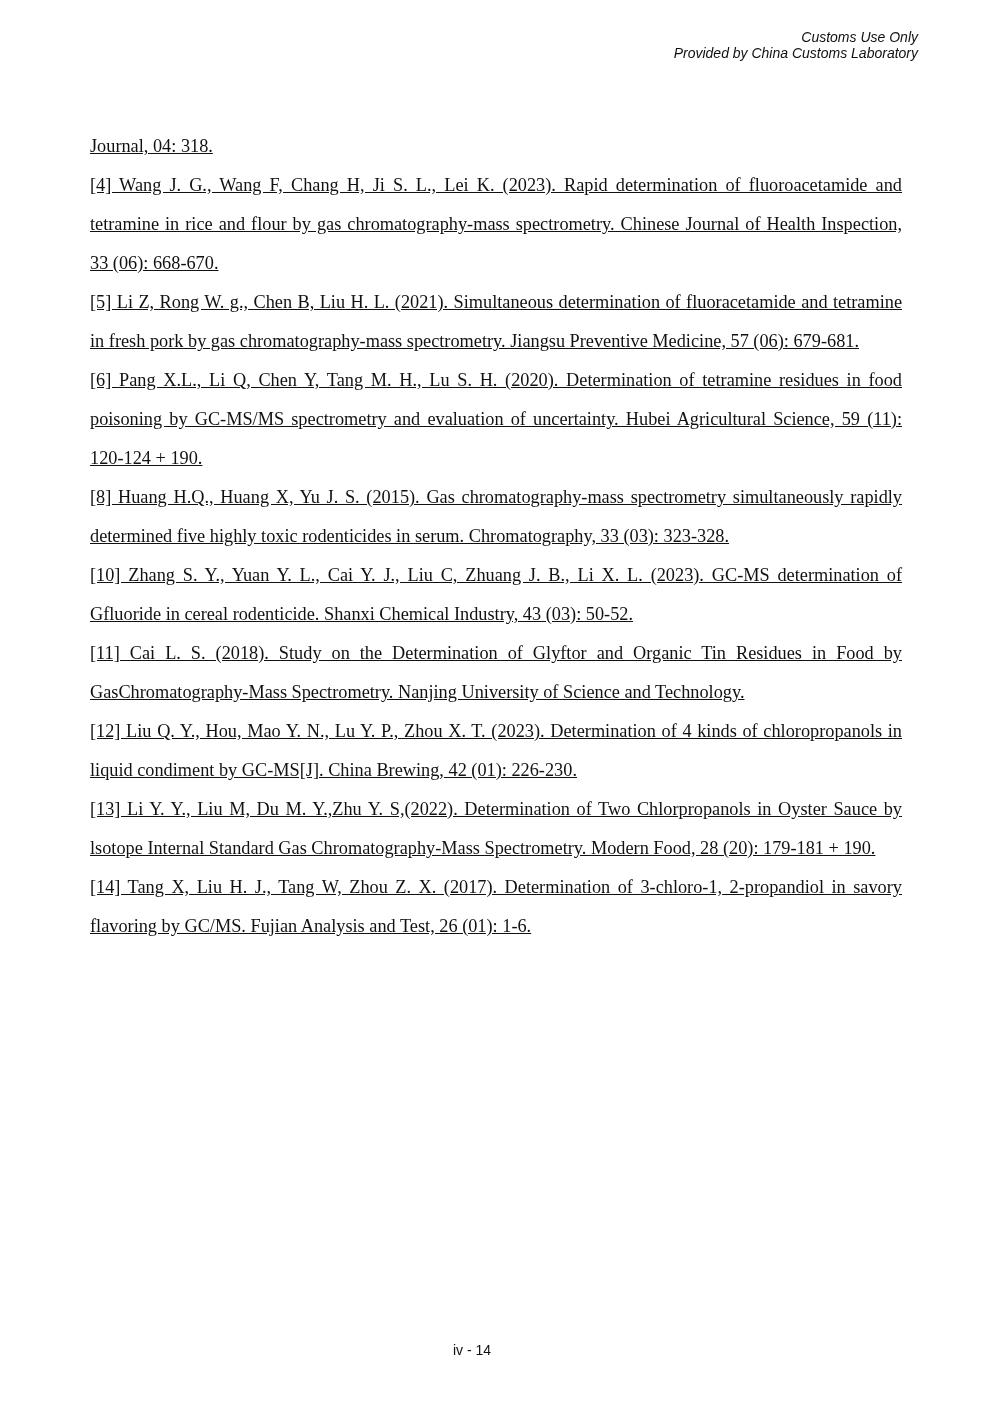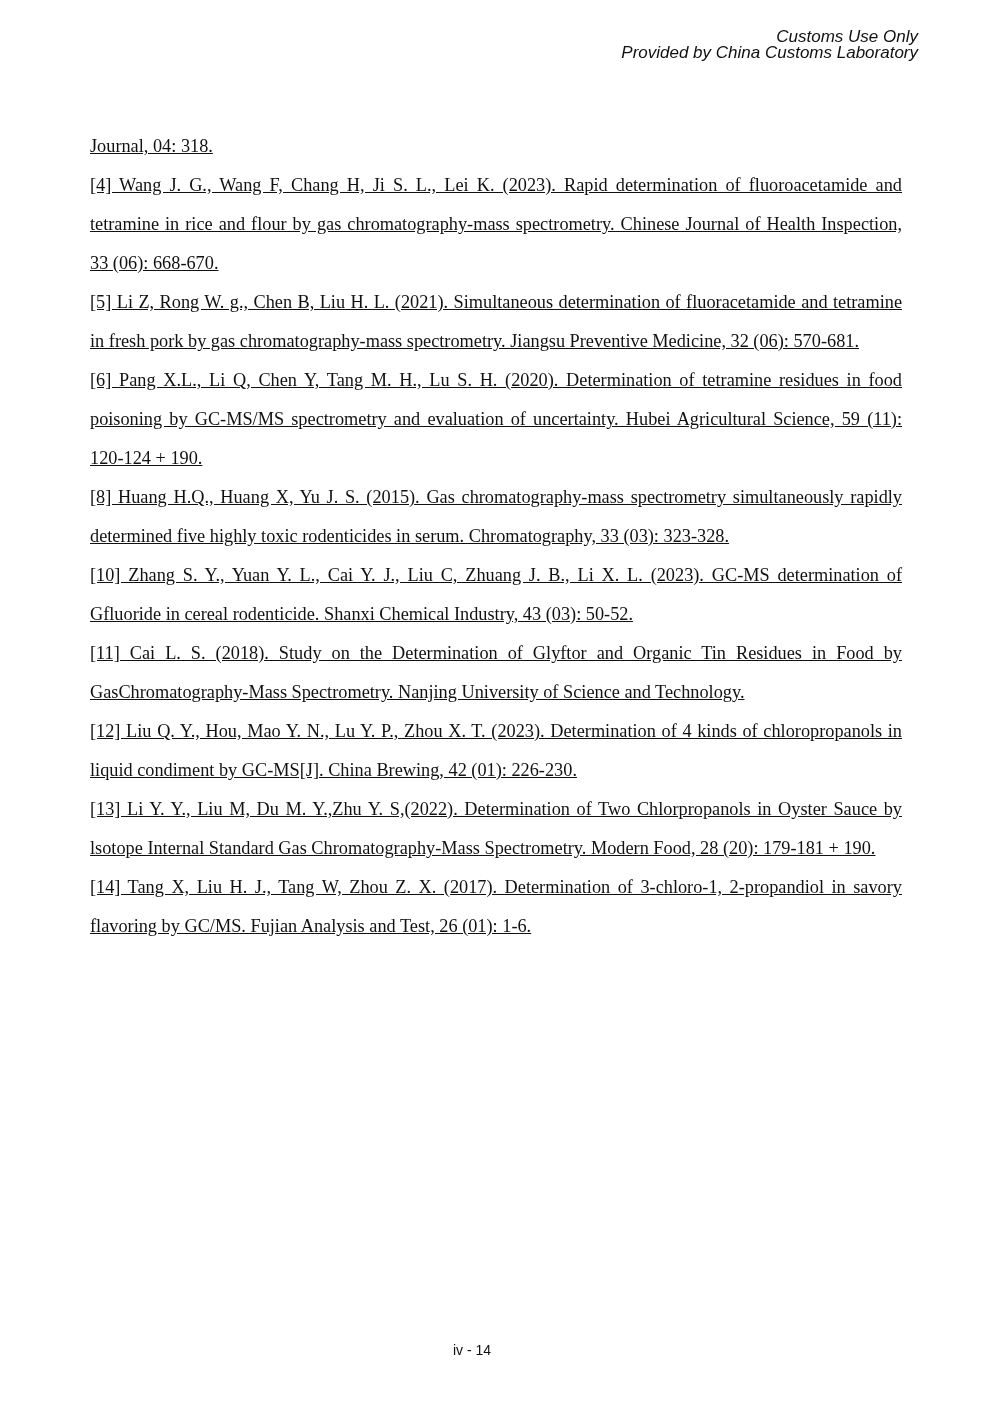--- a/index.html
+++ b/index.html
@@ -14,21 +14,21 @@
       overflow: hidden;
       color: #111111;
     }
     .header {
       position: absolute;
       right: 74px;
       top: 29px;
       text-align: right;
       font-family: "Liberation Sans", sans-serif;
       font-style: italic;
-      font-size: 17px;
+      font-size: 14px;
       line-height: 16px;
       color: #111111;
     }
     .content {
       position: absolute;
       left: 90px;
       top: 127px;
       width: 812px;
       font-family: "Liberation Serif", serif;
       font-size: 18.3px;
@@ -57,21 +57,21 @@
 <body>
 
 <div class="header">
   <div>Customs Use Only</div>
   <div>Provided by China Customs Laboratory</div>
 </div>
 
 <div class="content">
   <p class="ref">Journal, 04: 318.</p>
   <p class="ref">[4] Wang J. G., Wang F, Chang H, Ji S. L., Lei K. (2023). Rapid determination of fluoroacetamide and tetramine in rice and flour by gas chromatography-mass spectrometry. Chinese Journal of Health Inspection, 33 (06): 668-670.</p>
-  <p class="ref">[5] Li Z, Rong W. g., Chen B, Liu H. L. (2021). Simultaneous determination of fluoracetamide and tetramine in fresh pork by gas chromatography-mass spectrometry. Jiangsu Preventive Medicine, 32 (06): 570-681.</p>
+  <p class="ref">[5] Li Z, Rong W. g., Chen B, Liu H. L. (2021). Simultaneous determination of fluoracetamide and tetramine in fresh pork by gas chromatography-mass spectrometry. Jiangsu Preventive Medicine, 57 (06): 679-681.</p>
   <p class="ref">[6] Pang X.L., Li Q, Chen Y, Tang M. H., Lu S. H. (2020). Determination of tetramine residues in food poisoning by GC-MS/MS spectrometry and evaluation of uncertainty. Hubei Agricultural Science, 59 (11): 120-124 + 190.</p>
   <p class="ref">[8] Huang H.Q., Huang X, Yu J. S. (2015). Gas chromatography-mass spectrometry simultaneously rapidly determined five highly toxic rodenticides in serum. Chromatography, 33 (03): 323-328.</p>
   <p class="ref">[10] Zhang S. Y., Yuan Y. L., Cai Y. J., Liu C, Zhuang J. B., Li X. L. (2023). GC-MS determination of Gfluoride in cereal rodenticide. Shanxi Chemical Industry, 43 (03): 50-52.</p>
   <p class="ref">[11] Cai L. S. (2018). Study on the Determination of Glyftor and Organic Tin Residues in Food by GasChromatography-Mass Spectrometry. Nanjing University of Science and Technology.</p>
   <p class="ref">[12] Liu Q. Y., Hou, Mao Y. N., Lu Y. P., Zhou X. T. (2023). Determination of 4 kinds of chloropropanols in liquid condiment by GC-MS[J]. China Brewing, 42 (01): 226-230.</p>
   <p class="ref">[13] Li Y. Y., Liu M, Du M. Y.,Zhu Y. S,(2022). Determination of Two Chlorpropanols in Oyster Sauce by lsotope Internal Standard Gas Chromatography-Mass Spectrometry. Modern Food, 28 (20): 179-181 + 190.</p>
   <p class="ref">[14] Tang X, Liu H. J., Tang W, Zhou Z. X. (2017). Determination of 3-chloro-1, 2-propandiol in savory flavoring by GC/MS. Fujian Analysis and Test, 26 (01): 1-6.</p>
 </div>
 
 <div class="footer">iv - 14</div>

